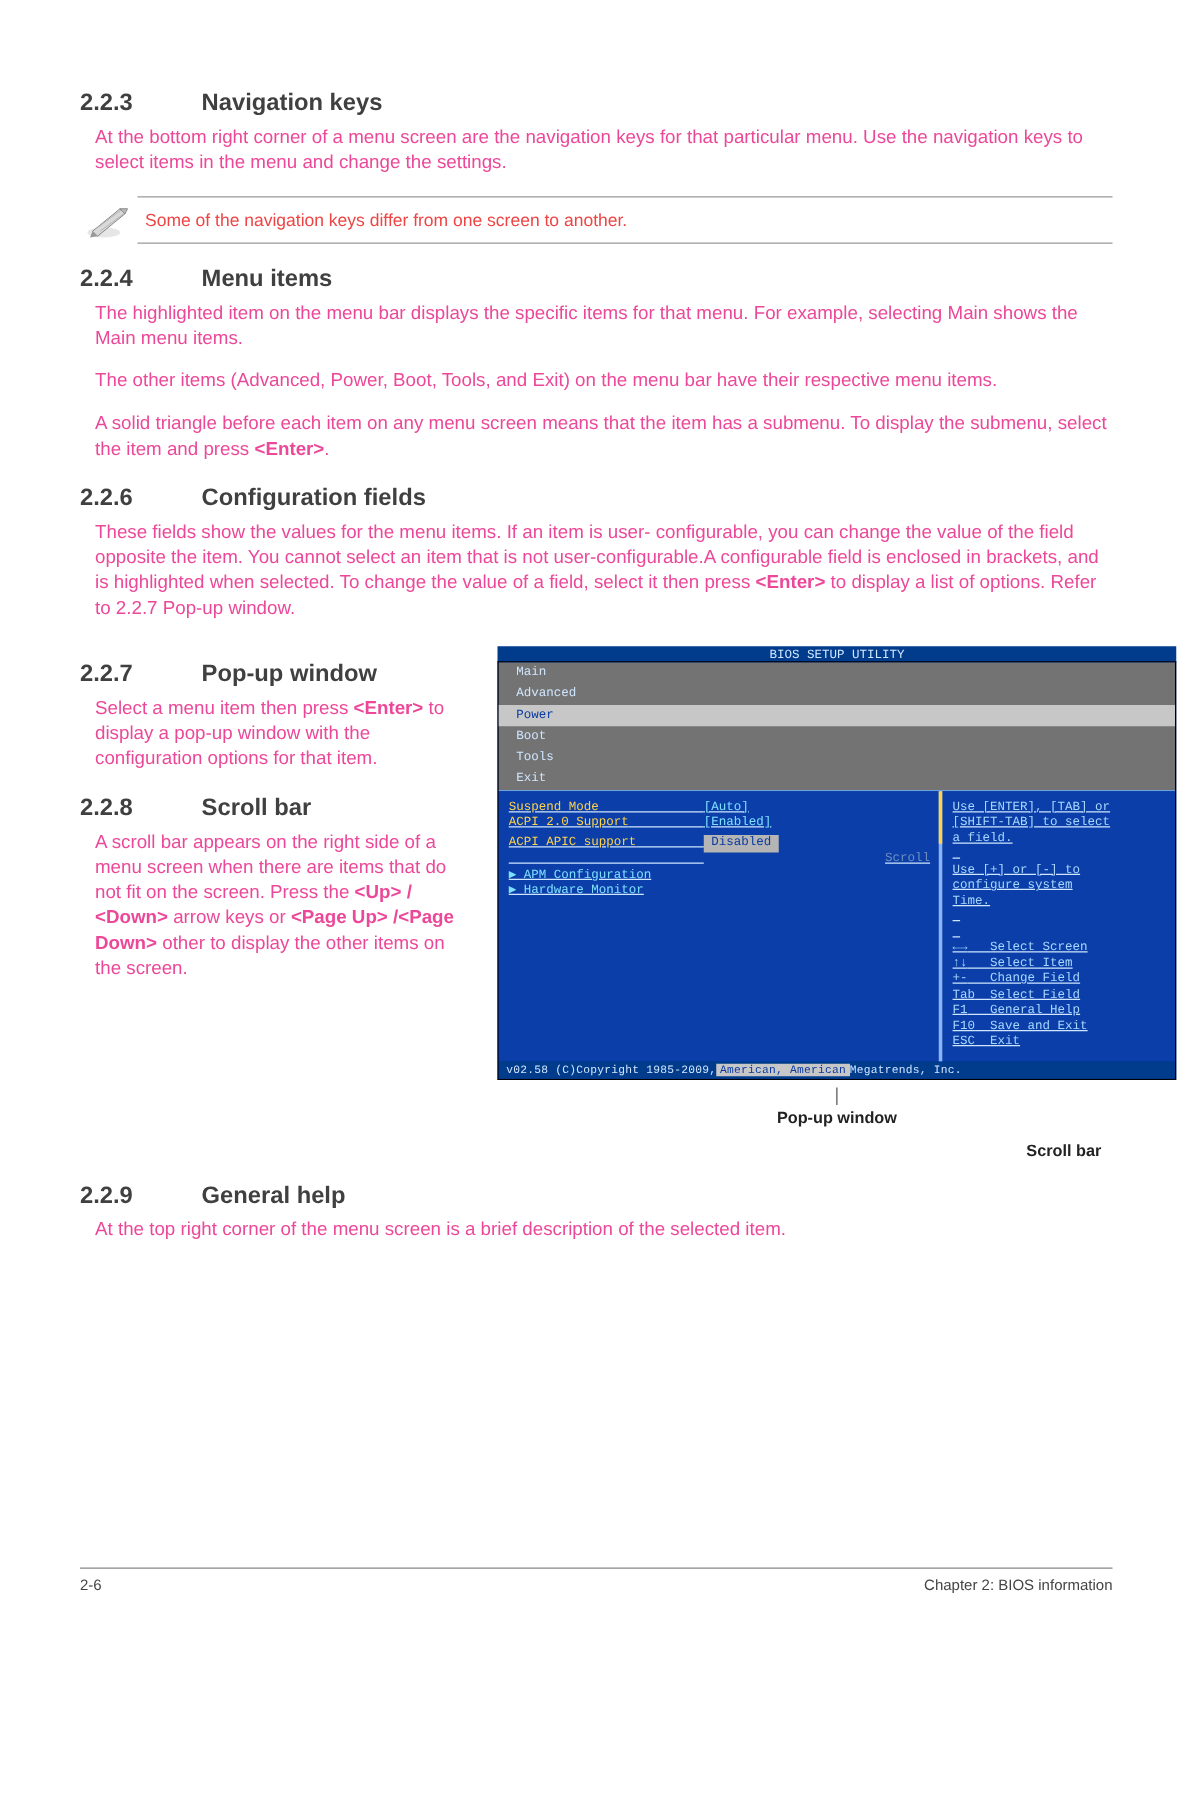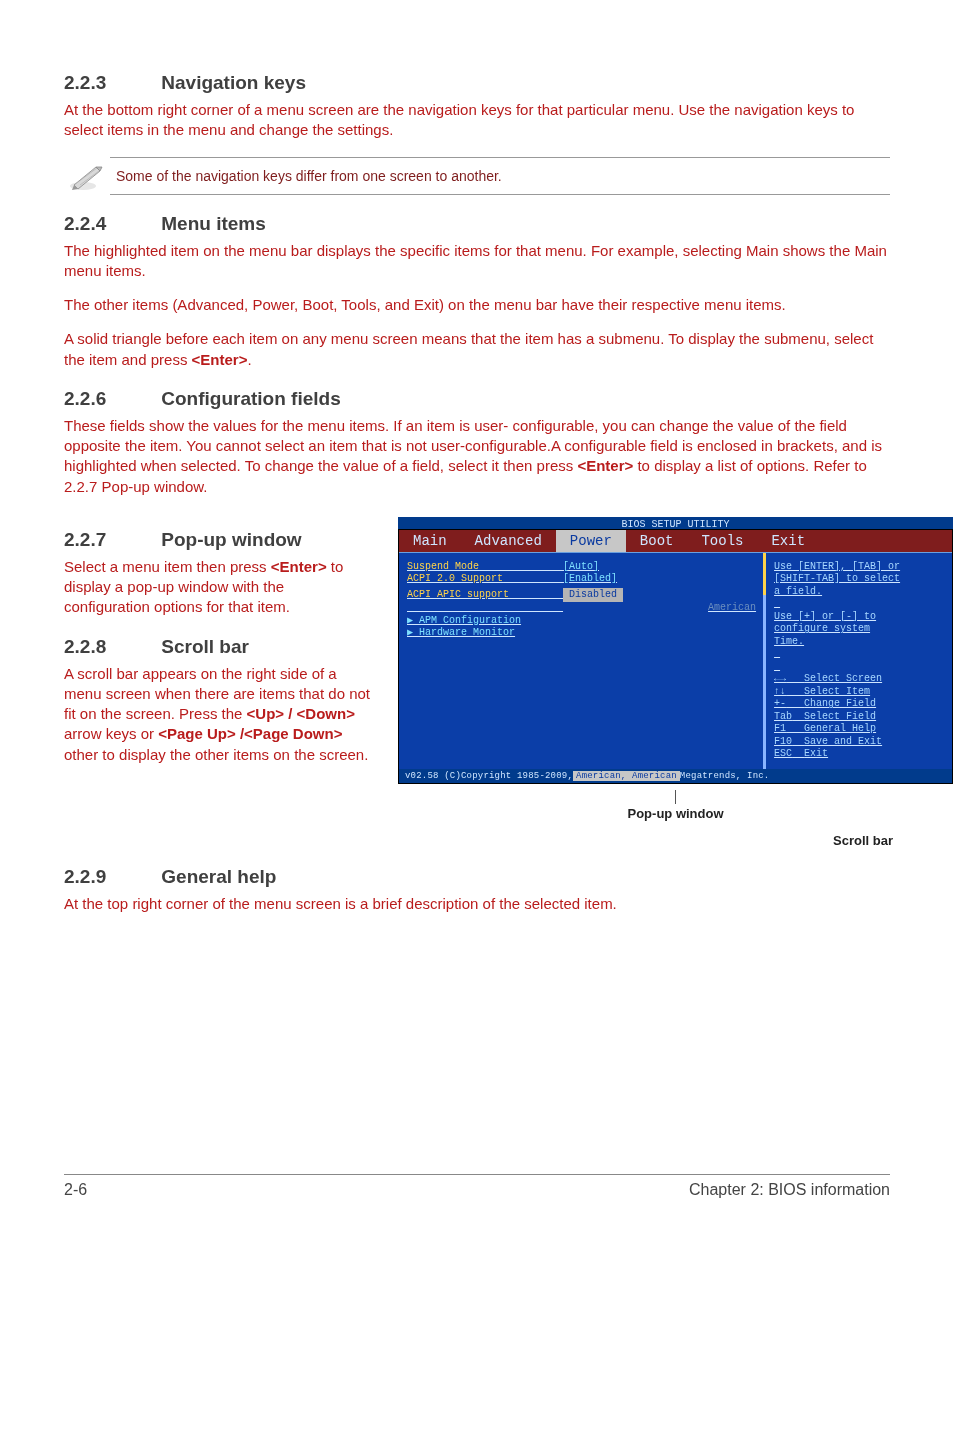--- a/index.html
+++ b/index.html
@@ -18,42 +18,42 @@
     margin: 18px 0 6px 0;
     color: #404040;
   }
   h3.sec .num {
     display: inline-block;
     width: 92px;
   }
   p.body {
     font-size: 15px;
     line-height: 1.35;
-    margin: 4px 0 14px 0;
-    color: #b91c1c;
+    margin: 4px 0 14px 12px;
+    color: #ec4899;
   }
   .note-row {
     display: flex;
     align-items: center;
     margin: 16px 0 4px 0;
   }
   .note-icon {
     width: 46px;
     flex: 0 0 46px;
     display:flex;
     align-items:center;
     justify-content:center;
   }
   .note-rule-box {
     flex: 1;
     border-top: 1px solid #999;
     border-bottom: 1px solid #999;
     padding: 10px 6px;
     font-size: 14px;
-    color: #7f1d1d;
+    color: #ef4444;
   }
   .two-col {
     display: flex;
     gap: 24px;
   }
   .two-col .left {
     flex: 0 0 310px;
   }
   .two-col .right {
     flex: 1;
@@ -72,23 +72,24 @@
   .bios {
     background: #0a3aa0;
     border: 1px solid #000;
     font-family: "Courier New", monospace;
     font-size: 10px;
     color: #cfe6ff;
     margin-top:-1px;
   }
   .bios-tabs {
     display: flex;
-    background: #7f1d1d;
+    background: #737373;
     color: #cfe6ff;
-    font-size: 14px;
+    font-size: 10px;
+    flex-direction: column;
   }
   .bios-tabs span {
     padding: 3px 14px;
   }
   .bios-tabs span.active {
     background: #c7c7c7;
     color: #0a3aa0;
   }
   .bios-body {
     display: flex;
@@ -162,21 +163,21 @@
     color: #222;
     padding-right: 60px;
     margin-top: 12px;
   }
   .footer {
     margin-top: 260px;
     border-top: 1px solid #888;
     padding-top: 6px;
     display: flex;
     justify-content: space-between;
-    font-size: 16px;
+    font-size: 12px;
     color: #444;
   }
   b { font-weight: bold; }
 </style>
 </head>
 <body>
 
 <div class="page">
 
   <h3 class="sec">
@@ -250,21 +251,21 @@
             <span>Exit</span>
           </div>
           <div class="bios-body">
             <div class="bios-left">
               <div class="scroll-track">
                   <div class="thumb"></div>
                 </div>
               <div class="bios-row"><span class="bios-yellow">Suspend Mode</span>              <span class="bios-cyan">[Auto]</span></div>
               <div class="bios-row"><span class="bios-yellow">ACPI 2.0 Support</span>          <span class="bios-cyan">[Enabled]</span></div>
               <div class="bios-row"><span class="bios-yellow">ACPI APIC support</span>         <span class="bios-sel">Disabled</span></div>
-              <div class="bios-row">                          <span class="bios-dim" style="margin-left:145px">American</span></div>
+              <div class="bios-row">                          <span class="bios-dim" style="margin-left:145px">Scroll</span></div>
               <div class="bios-row bios-cyan">▶ APM Configuration</div>
               <div class="bios-row bios-cyan">▶ Hardware Monitor</div>
             </div>
             <div class="bios-right">
               <div class="bios-row">Use [ENTER], [TAB] or</div>
               <div class="bios-row">[SHIFT-TAB] to select</div>
               <div class="bios-row">a field.</div>
               <div class="bios-row">&nbsp;</div>
               <div class="bios-row">Use [+] or [-] to</div>
               <div class="bios-row">configure system</div>

